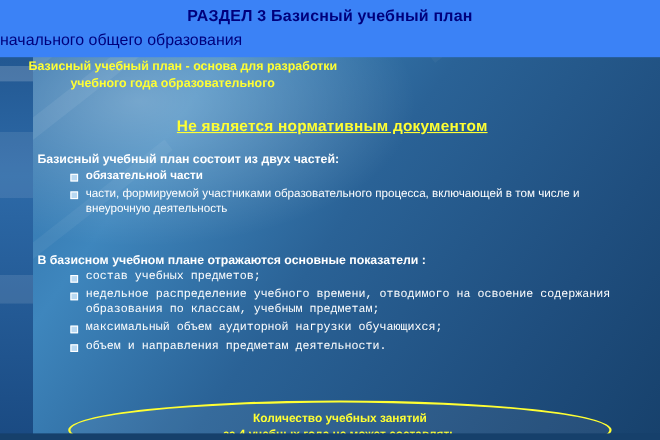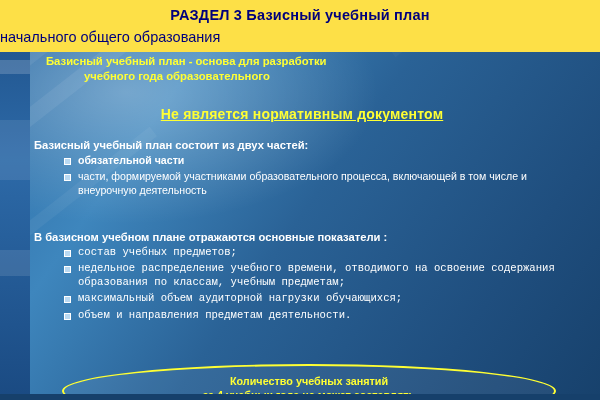--- a/index.html
+++ b/index.html
@@ -20,21 +20,21 @@
     background: #ffffff;
     overflow: hidden;
   }
   
   .title-band {
     position: absolute;
     left: 0;
     top: 0;
     width: 600px;
     height: 52px;
-    background: #fde047;
+    background: #3b82f6;
     z-index: 5;
   }
   .title-text {
     position: absolute;
     left: 0;
     top: 4px;
     width: 600px;
     text-align: center;
     color: #00007c;
     font-weight: bold;
@@ -91,21 +91,21 @@
     position: absolute;
     left: 22px;
     top: 50px;
     width: 578px;
     height: 350px;
     z-index: 6;
     color: #ffffff;
   }
   .lead {
     position: absolute;
-    left: 24px;
+    left: 4px;
     top: 4px;
     width: 520px;
     color: #ffff33;
     font-weight: bold;
     font-size: 11.3px;
     line-height: 14.5px;
   }
   .lead .l2 { padding-left: 38px; }
   .lead .l3 { padding-left: 38px; }
   .headline {

